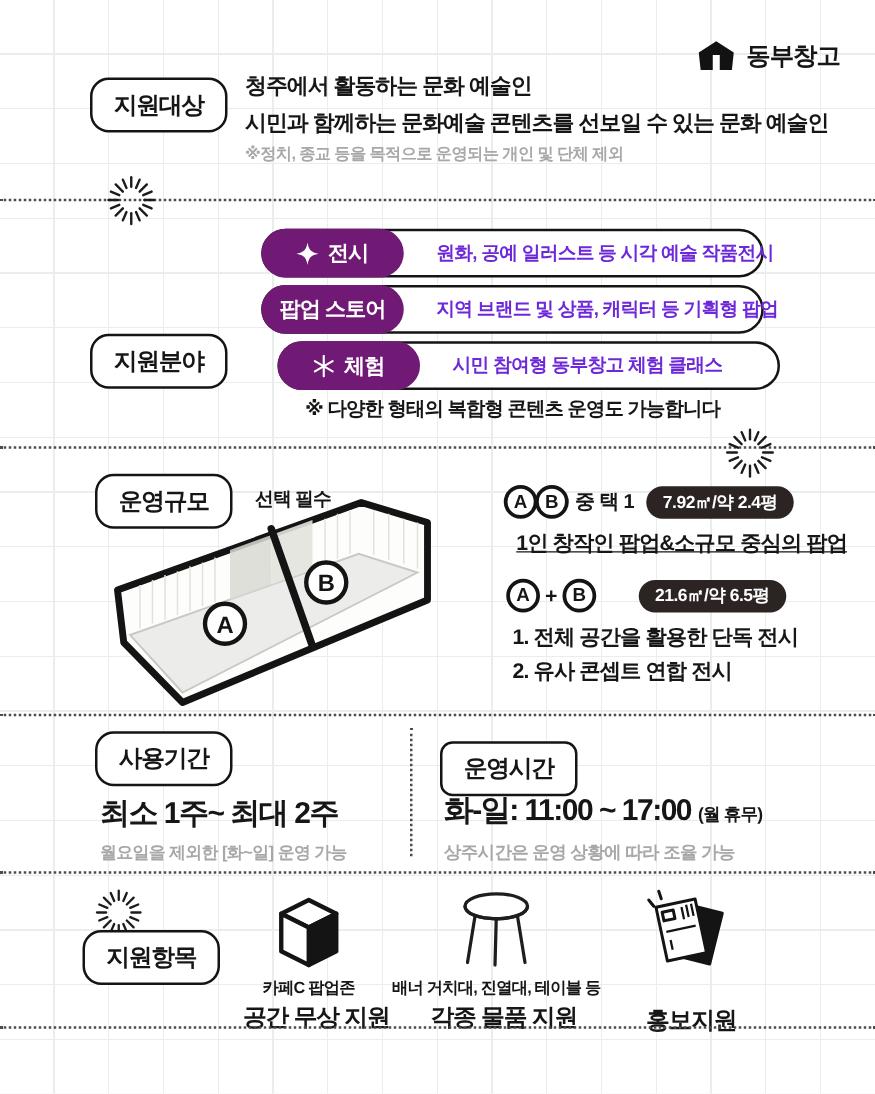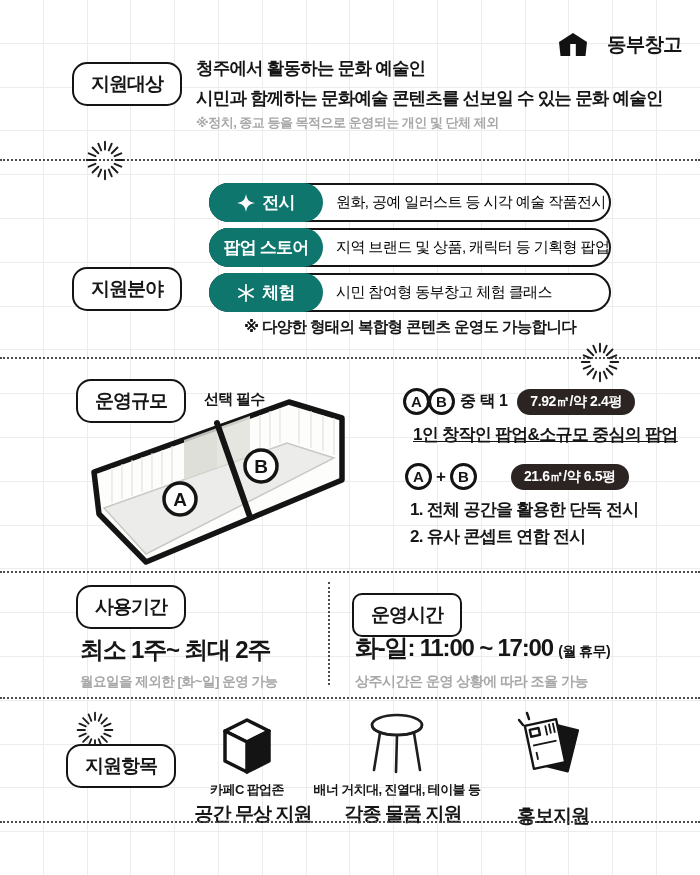--- a/index.html
+++ b/index.html
@@ -24,43 +24,43 @@
   .vsep { position:absolute; border-left:2px dotted #4c4c4c; width:0; }
   .bold-line { position:absolute; font-weight:800; font-size:17.5px; letter-spacing:-0.8px; white-space:nowrap; }
   .gray-note { position:absolute; font-weight:700; font-size:13px; color:#a8a8a8; letter-spacing:-0.5px; white-space:nowrap; }
   .pill {
     position:absolute; width:402px; height:39px; background:#fff;
     border:2px solid #141414; border-radius:21px;
     display:flex; align-items:center;
   }
   .pill-label {
     flex:0 0 auto; min-width:114px; height:calc(100% + 4px); margin:-2px 0 -2px -2px;
-    background:#0f766e; color:#fff; border-radius:21px;
+    background:#701a75; color:#fff; border-radius:21px;
     display:flex; align-items:center; justify-content:center; gap:7px;
     font-size:17px; font-weight:800; letter-spacing:-0.8px; padding:0 14px;
   }
-  .pill-desc { padding-left:13px; font-size:15px; font-weight:400; letter-spacing:-0.6px; white-space:nowrap; color:#000000; }
+  .pill-desc { padding-left:26px; font-size:15px; font-weight:700; letter-spacing:-0.6px; white-space:nowrap; color:#6d28d9; }
   .circ {
     width:27px; height:27px; border:3px solid #141414; border-radius:50%;
     background:#fff; display:inline-flex; align-items:center; justify-content:center;
     font-weight:800; font-size:15px; flex:0 0 auto;
   }
   .sizepill {
     background:#2b2423; color:#fff; border-radius:14px;
     padding:4px 13px; font-weight:700; font-size:14px; letter-spacing:-0.4px; white-space:nowrap;
   }
   .opt-row { position:absolute; display:flex; align-items:center; }
   .opt-desc { position:absolute; font-weight:800; font-size:17px; letter-spacing:-0.7px; white-space:nowrap;text-decoration:underline; }
   .opt-list { position:absolute; font-weight:800; font-size:17px; letter-spacing:-0.7px; line-height:27px; white-space:nowrap; }
   .big-line { position:absolute; font-weight:800; font-size:24px; letter-spacing:-1.2px; white-space:nowrap; }
   .suffix { font-size:14px; letter-spacing:-0.6px; }
   .col { position:absolute; display:flex; flex-direction:column; align-items:center; }
   .col .small { font-size:13px; font-weight:800; letter-spacing:-0.6px; margin-top:5px; min-height:16px; white-space:nowrap; }
   .col .label { font-size:19px; font-weight:800; letter-spacing:-0.9px; margin-top:2px; white-space:nowrap;margin-left:12px; }
-  .logo { position:absolute; display:flex; align-items:center; gap:17px; }
+  .logo { position:absolute; display:flex; align-items:center; gap:7px; }
   .logo-text { font-size:19.5px; font-weight:800; letter-spacing:-0.8px; }
   svg { display:block; }
 </style>
 </head>
 <body>
 
 <div class="page">
 
   <div class="logo" style="left:556px; top:31px;">
     <span>
@@ -114,21 +114,21 @@
     <span class="pill-desc">원화, 공예 일러스트 등 시각 예술 작품전시</span>
   </div>
 
   <div class="pill" style="left:209px; top:228px;">
     <span class="pill-label">
       <span>팝업 스토어</span>
     </span>
     <span class="pill-desc">지역 브랜드 및 상품, 캐릭터 등 기획형 팝업</span>
   </div>
 
-  <div class="pill" style="left:209px; top:273px;">
+  <div class="pill" style="left:222px; top:273px;">
     <span class="pill-label">
       <span>
         <svg width="18" height="18" viewBox="0 0 18 18" stroke="#fff" stroke-width="1.7" stroke-linecap="round">
           <path d="M9 0.8 L9 17.2"></path>
             <path d="M1.9 4.9 L16.1 13.1"></path>
             <path d="M16.1 4.9 L1.9 13.1"></path>
         </svg>
       </span>
       <span>체험</span>
     </span>

